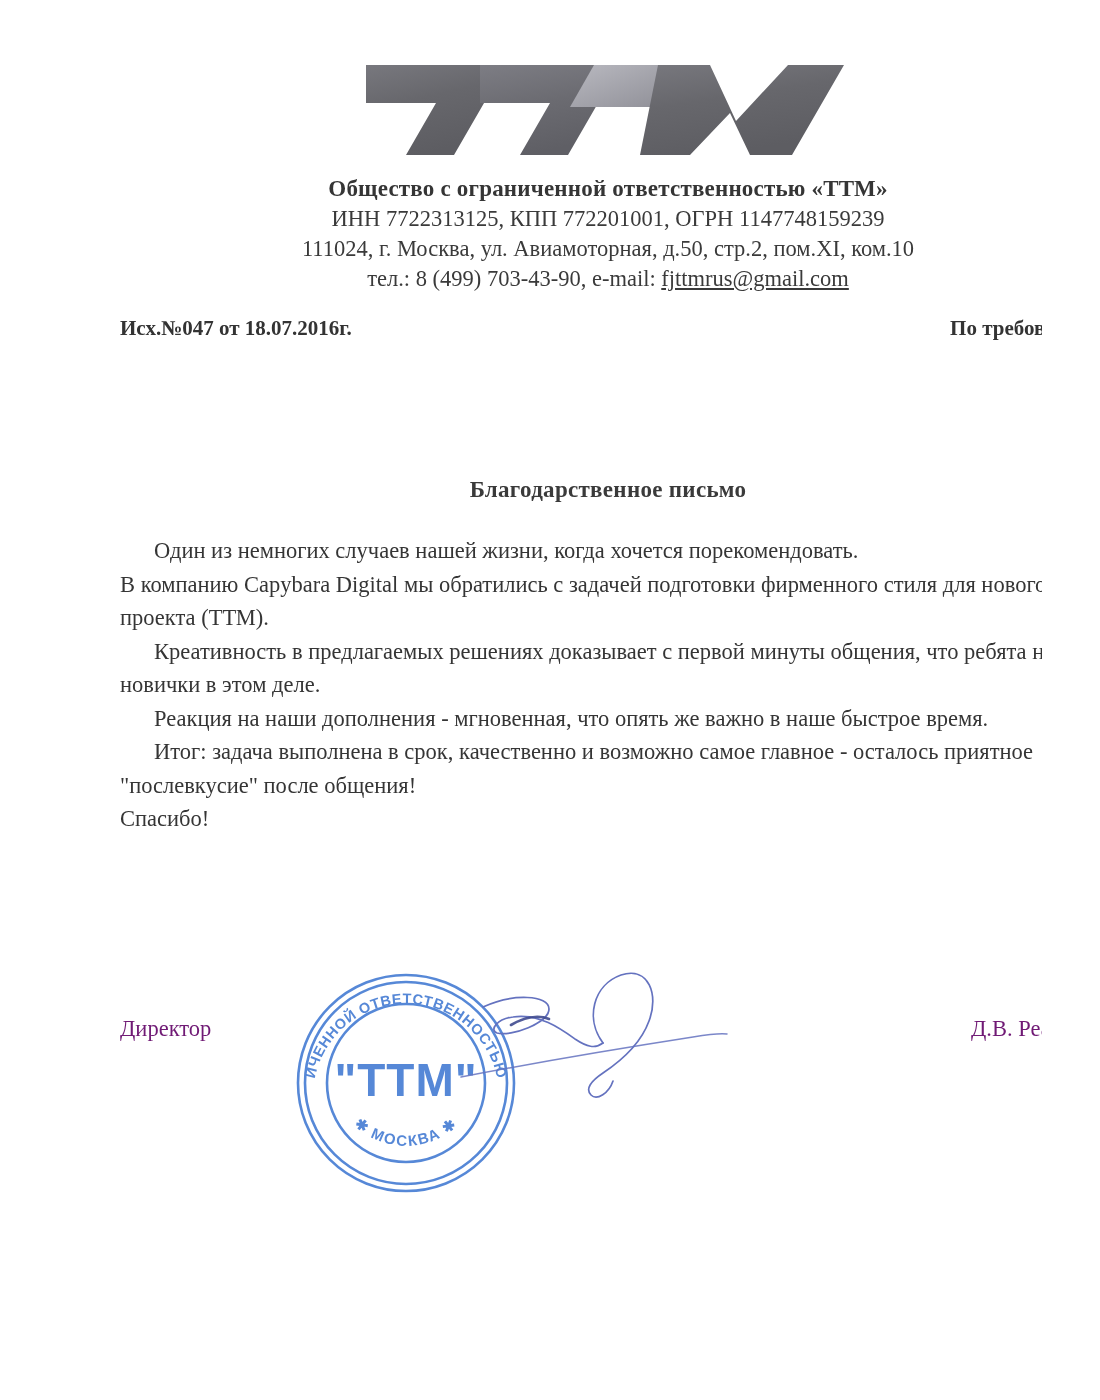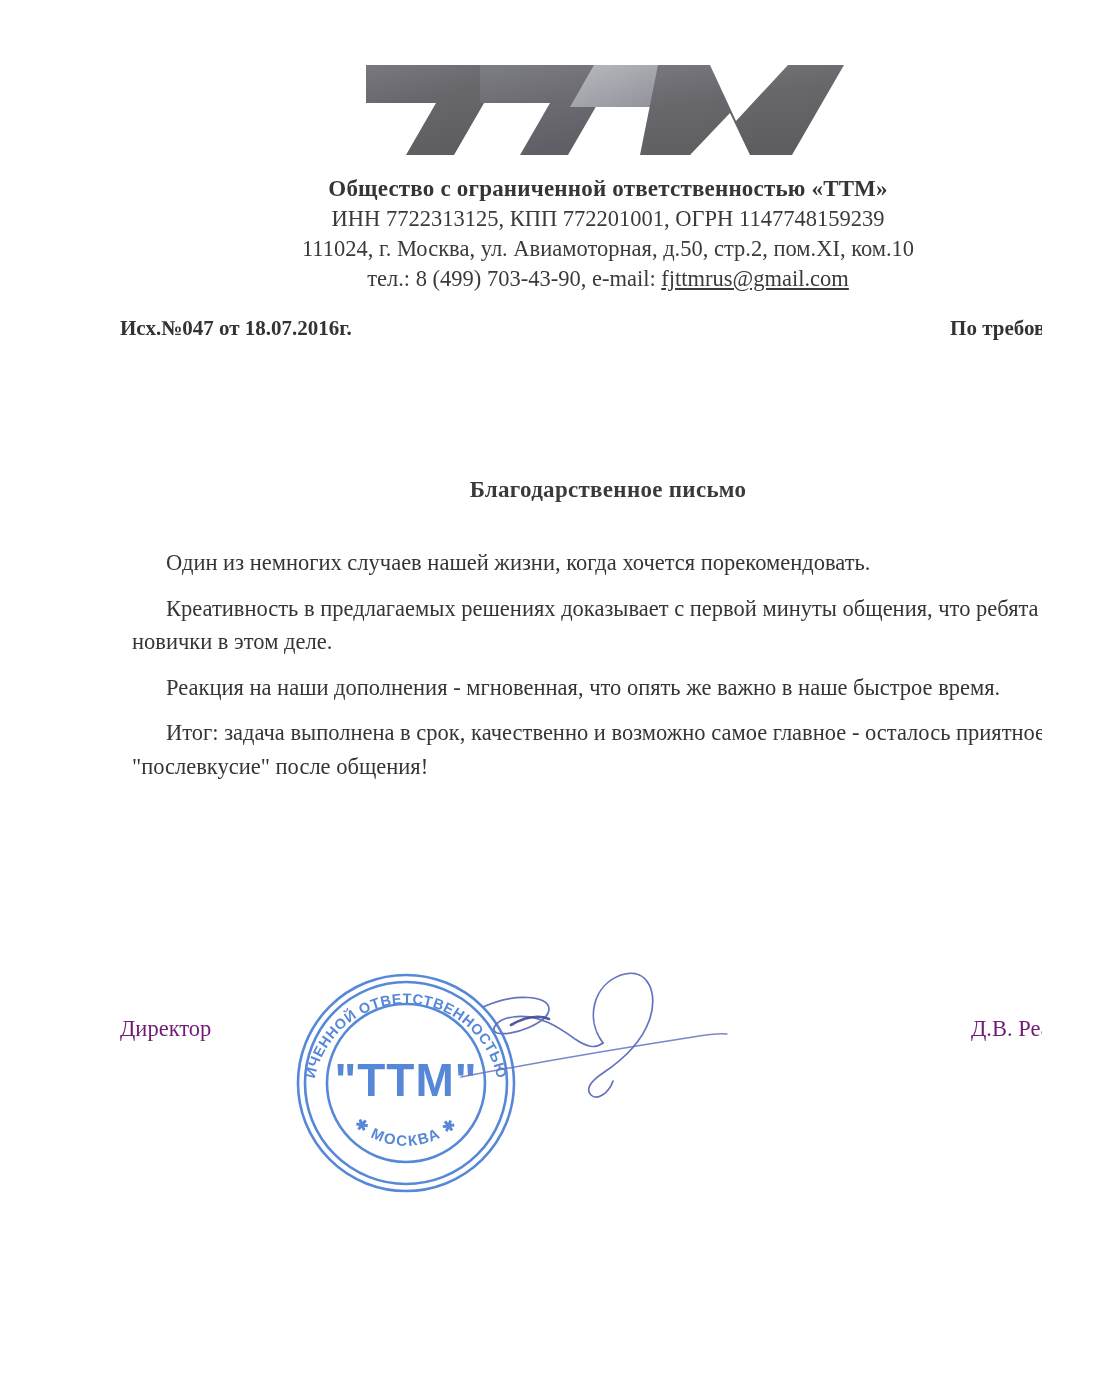--- a/index.html
+++ b/index.html
@@ -102,21 +102,21 @@
     top: 534px;
     left: 62px;
     width: 976px;
   }
   .para {
     font-size: 22.5px;
     line-height: 33.5px;
     color: #353535;
     text-align: justify;
     text-indent: 34px;
-    margin: 12px;
+    margin: 0;
     -webkit-hyphens: none;
     hyphens: none;
   }
   .para.no-indent { text-indent: 0; }
   .para.last-line-left { text-align: left; }
 
   
   .sign-row {
     position: absolute;
     top: 1016px;
@@ -197,23 +197,25 @@
 
   <div class="ref-row">
     <div class="ref-left">Исх.№047 от 18.07.2016г.</div>
     <div class="ref-right">По требованию</div>
   </div>
 
   <div class="letter-title">Благодарственное письмо</div>
 
   <div class="body-block">
     <p class="para">Один из немногих случаев нашей жизни, когда хочется порекомендовать.</p>
+    <p class="para no-indent last-line-left">В компанию Capybara Digital мы обратились с задачей подготовки фирменного стиля для нового проекта (ТТМ).</p>
     <p class="para last-line-left">Креативность в предлагаемых решениях доказывает с первой минуты общения, что ребята не новички в этом деле.</p>
     <p class="para last-line-left">Реакция на наши дополнения - мгновенная, что опять же важно в наше быстрое время.</p>
     <p class="para last-line-left">Итог: задача выполнена в срок, качественно и возможно самое главное - осталось приятное "послевкусие" после общения!</p>
+    <p class="para no-indent last-line-left">Спасибо!</p>
   </div>
 
   <div class="stamp-wrap">
     <svg class="stamp-svg" width="240" height="242" viewBox="0 0 240 242">
       <defs>
         <path id="arcTop" d="M 28 121 A 93 93 0 0 1 212 121"></path>
         <path id="arcBottom" d="M 46 121 A 75 75 0 0 0 194 121"></path>
       </defs>
       <g fill="none" stroke="#4a7fd4" stroke-width="2.6">
         <circle cx="120" cy="121" r="108"></circle>

